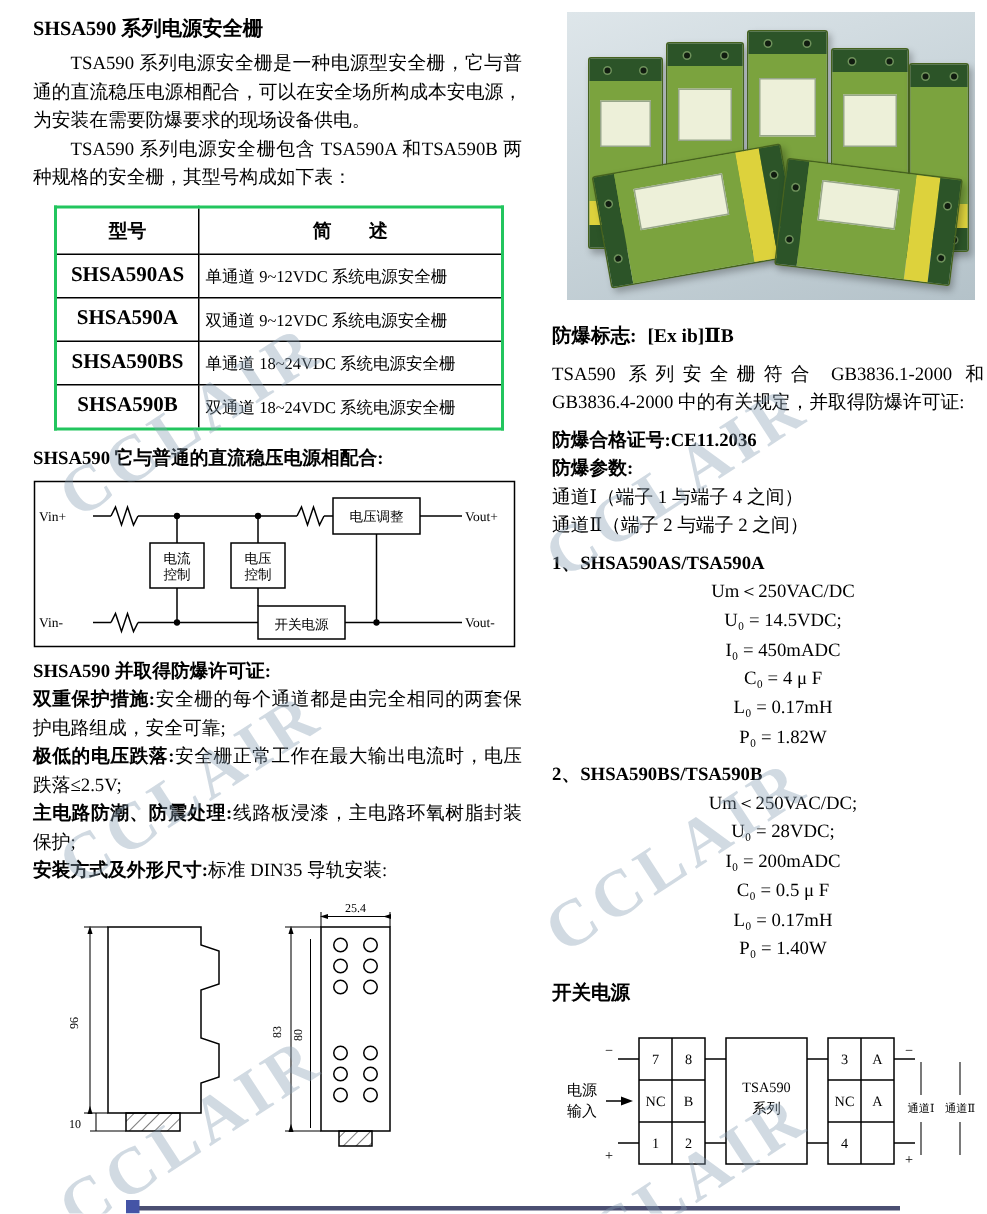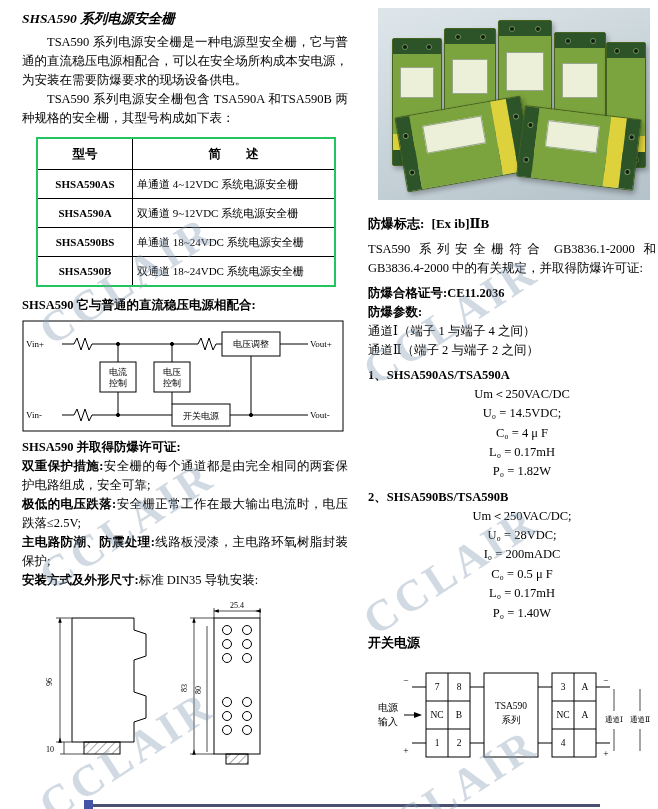--- a/index.html
+++ b/index.html
@@ -4,31 +4,31 @@
 <style>
   html,body{margin:0;padding:0;}
   body{
     width:658px;height:809px;position:relative;background:#fff;color:#000;
     font-family:"Liberation Serif","DejaVu Serif",serif;overflow:hidden;
   }
   .col{position:absolute;z-index:1;}
   #colL{left:22px;top:10px;width:326px;}
   #colR{left:368px;top:8px;width:288px;}
 
-  .title{font-size:13.5px;font-weight:bold;margin:0 0 5px 0;font-style:italic;}
+  .title{font-size:13.5px;font-weight:bold;margin:0 0 5px 0;}
   p{font-size:12.5px;line-height:1.52;margin:0;text-align:justify;}
   p.ind{text-indent:2em;}
   .b{font-weight:bold;}
   .mt{margin-top:6px;}
 
   table.models{border-collapse:collapse;margin:9px 0 9px 14px;width:300px;border:2px solid #22c55e;}
   .models th,.models td{border:1px solid #000;padding:2px 4px;}
   .models th{font-weight:bold;text-align:center;height:26px;font-size:12.5px;}
   .models td{height:24px;}
-  .models td.model{font-weight:bold;text-align:center;width:86px;font-size:11px;}
+  .models td.model{font-weight:bold;text-align:center;width:86px;font-size:14px;}
   .models td.desc{text-align:left;font-size:11px;}
 
   .feature{margin:0;}
   .feature b{font-weight:bold;font-family:Liberation Serif, serif;}
 
   svg{display:block;}
   svg text{font-family:"Liberation Serif","DejaVu Serif",serif;fill:#000;}
 
   
   .photo{position:relative;width:272px;height:192px;margin-left:10px;
@@ -71,21 +71,21 @@
   <table class="models">
     <thead>
       <tr>
         <th>型号</th>
         <th>简　　述</th>
       </tr>
     </thead>
     <tbody>
       <tr>
         <td class="model">SHSA590AS</td>
-        <td class="desc">单通道 4~12VDC 系统电源安全栅</td>
+        <td class="desc">单通道 9~12VDC 系统电源安全栅</td>
       </tr>
       <tr>
         <td class="model">SHSA590A</td>
         <td class="desc">双通道 9~12VDC 系统电源安全栅</td>
       </tr>
       <tr>
         <td class="model">SHSA590BS</td>
         <td class="desc">单通道 18~24VDC 系统电源安全栅</td>
       </tr>
       <tr>
@@ -301,20 +301,21 @@
   <p class="mt">TSA590 系列安全栅符合 GB3836.1-2000 和GB3836.4-2000 中的有关规定，并取得防爆许可证:</p>
   <p class="b mt">防爆合格证号:CE11.2036</p>
   <p class="b">防爆参数:</p>
   <p>通道Ⅰ（端子 1 与端子 4 之间）</p>
   <p>通道Ⅱ（端子 2 与端子 2 之间）</p>
 
   <p class="b mt">1、SHSA590AS/TSA590A</p>
   <div class="plist">
     <div>Um＜250VAC/DC</div>
     <div>U₀ = 14.5VDC;</div>
+    <div>I₀ = 450mADC</div>
     <div>C₀ = 4 μ F</div>
     <div>L₀ = 0.17mH</div>
     <div>P₀ = 1.82W</div>
   </div>
 
   <p class="b mt">2、SHSA590BS/TSA590B</p>
   <div class="plist">
     <div>Um＜250VAC/DC;</div>
     <div>U₀ = 28VDC;</div>
     <div>I₀ = 200mADC</div>

